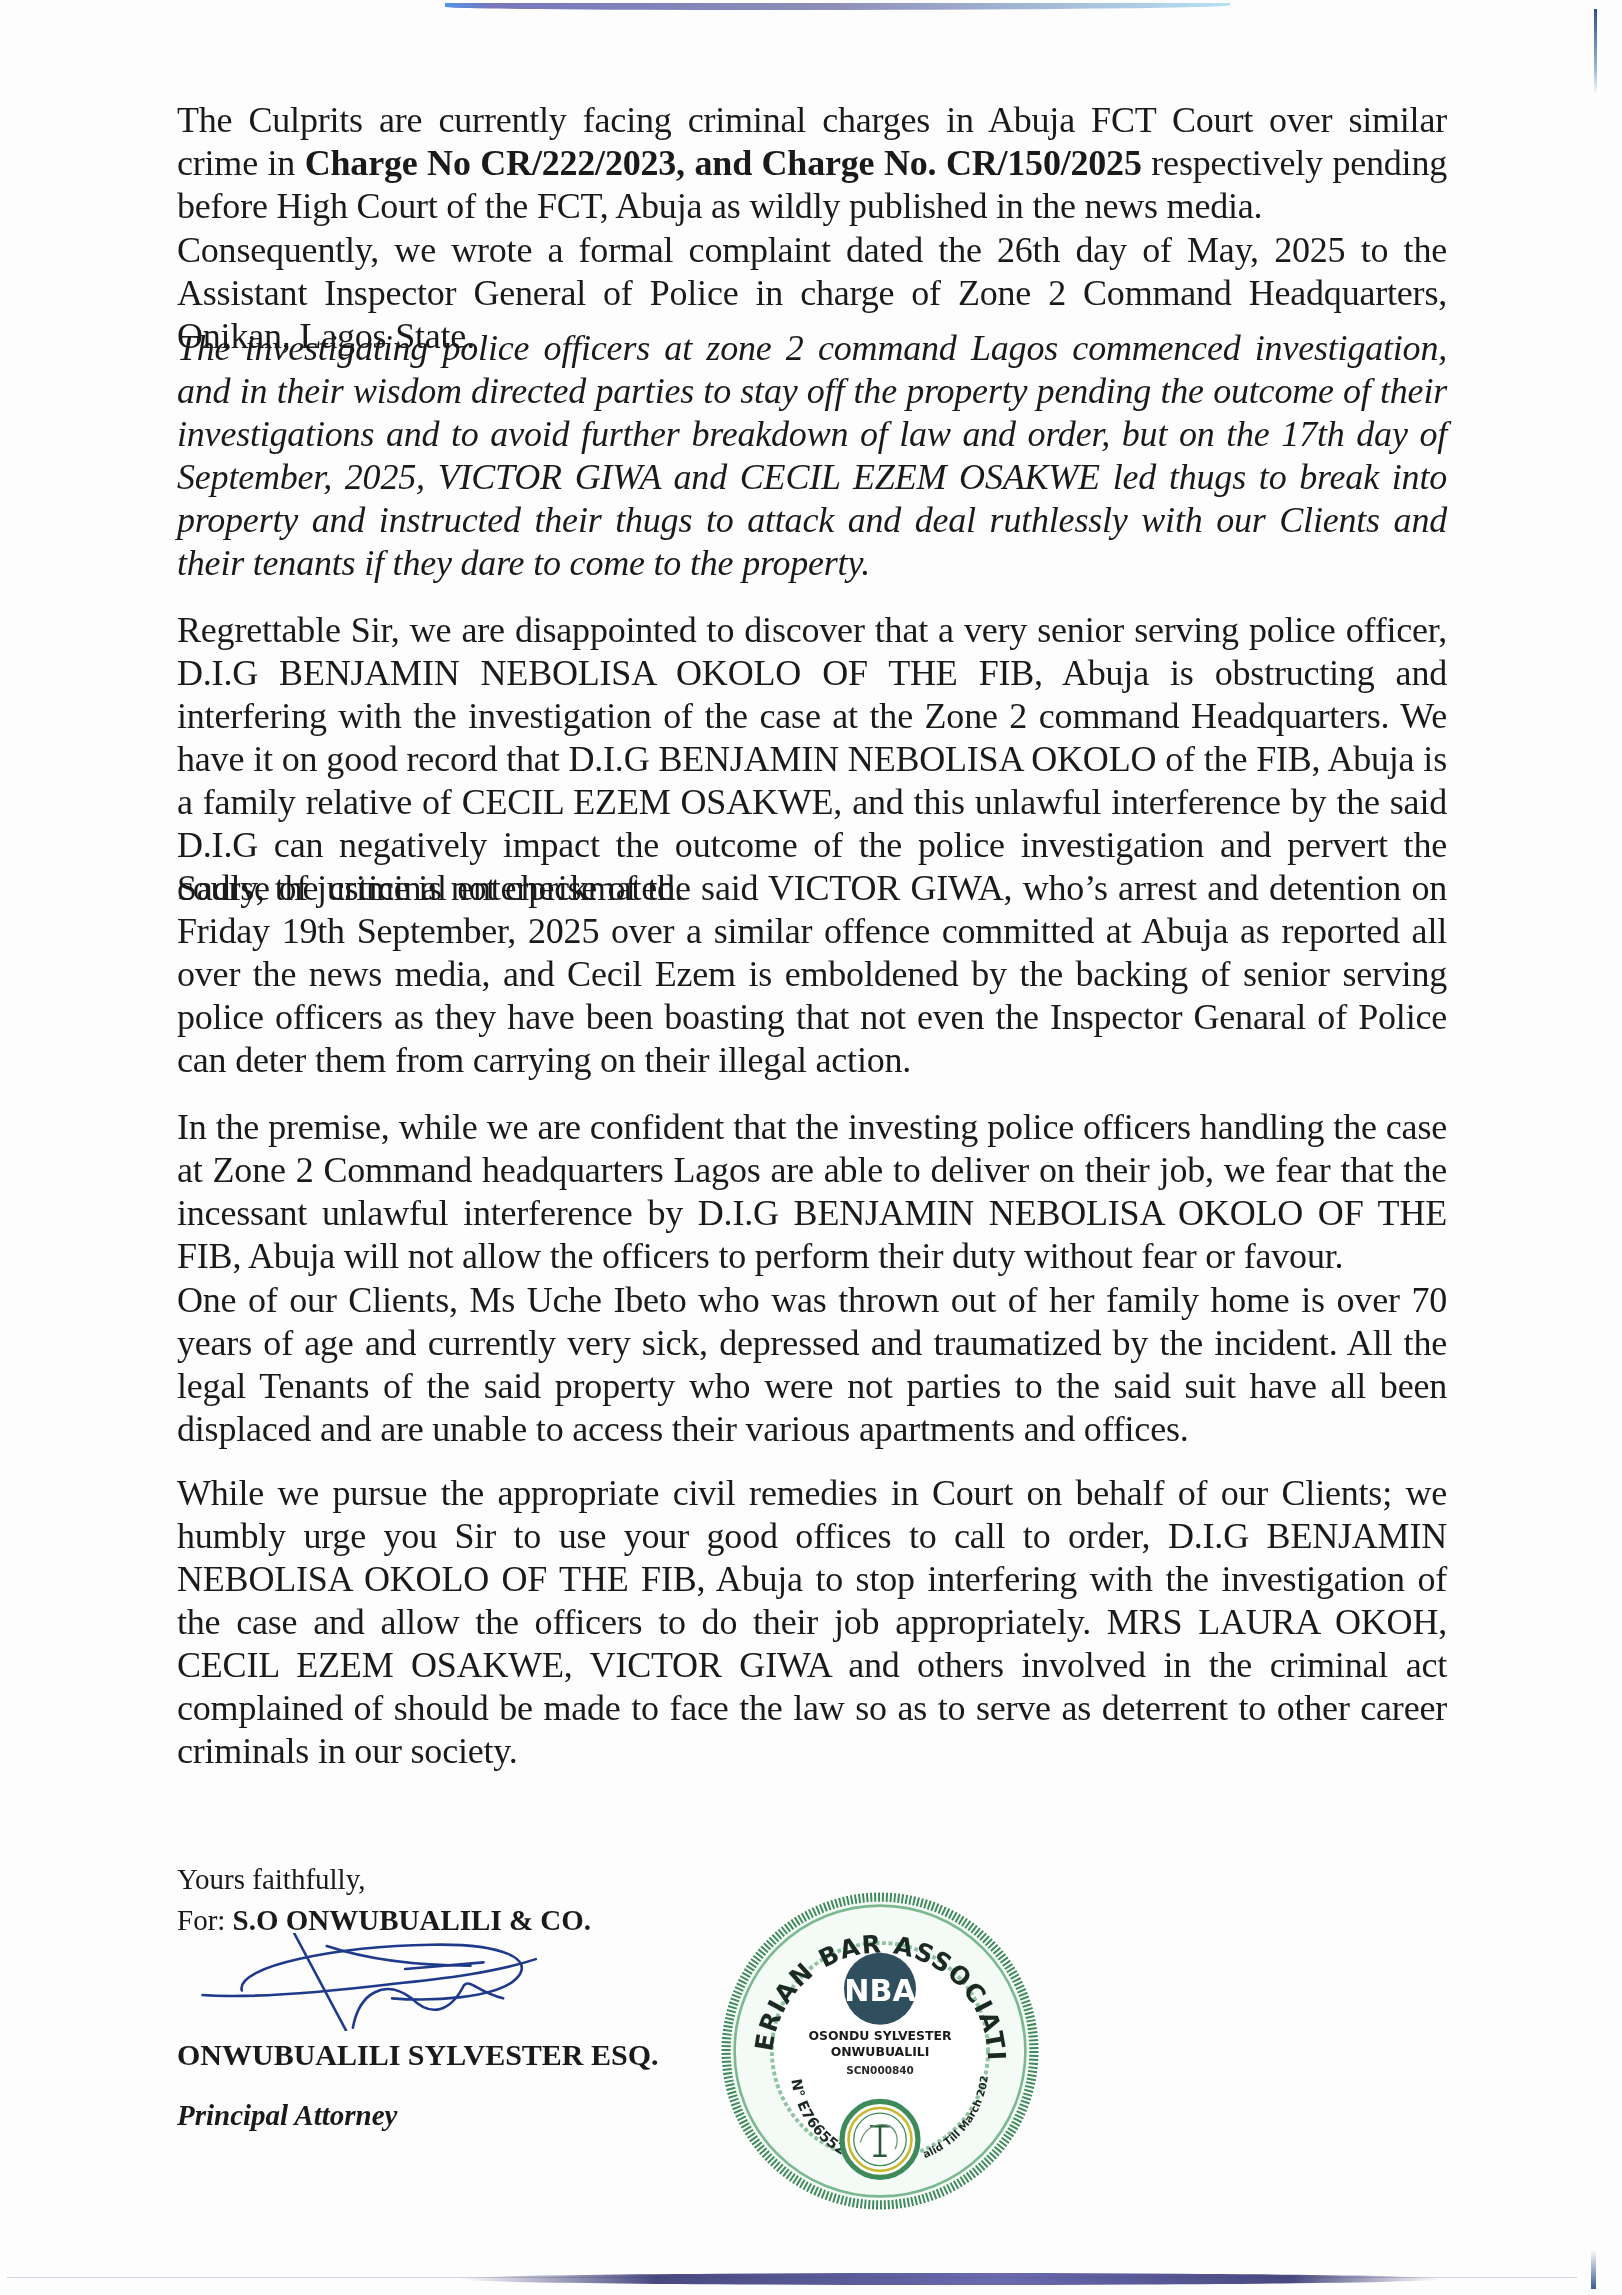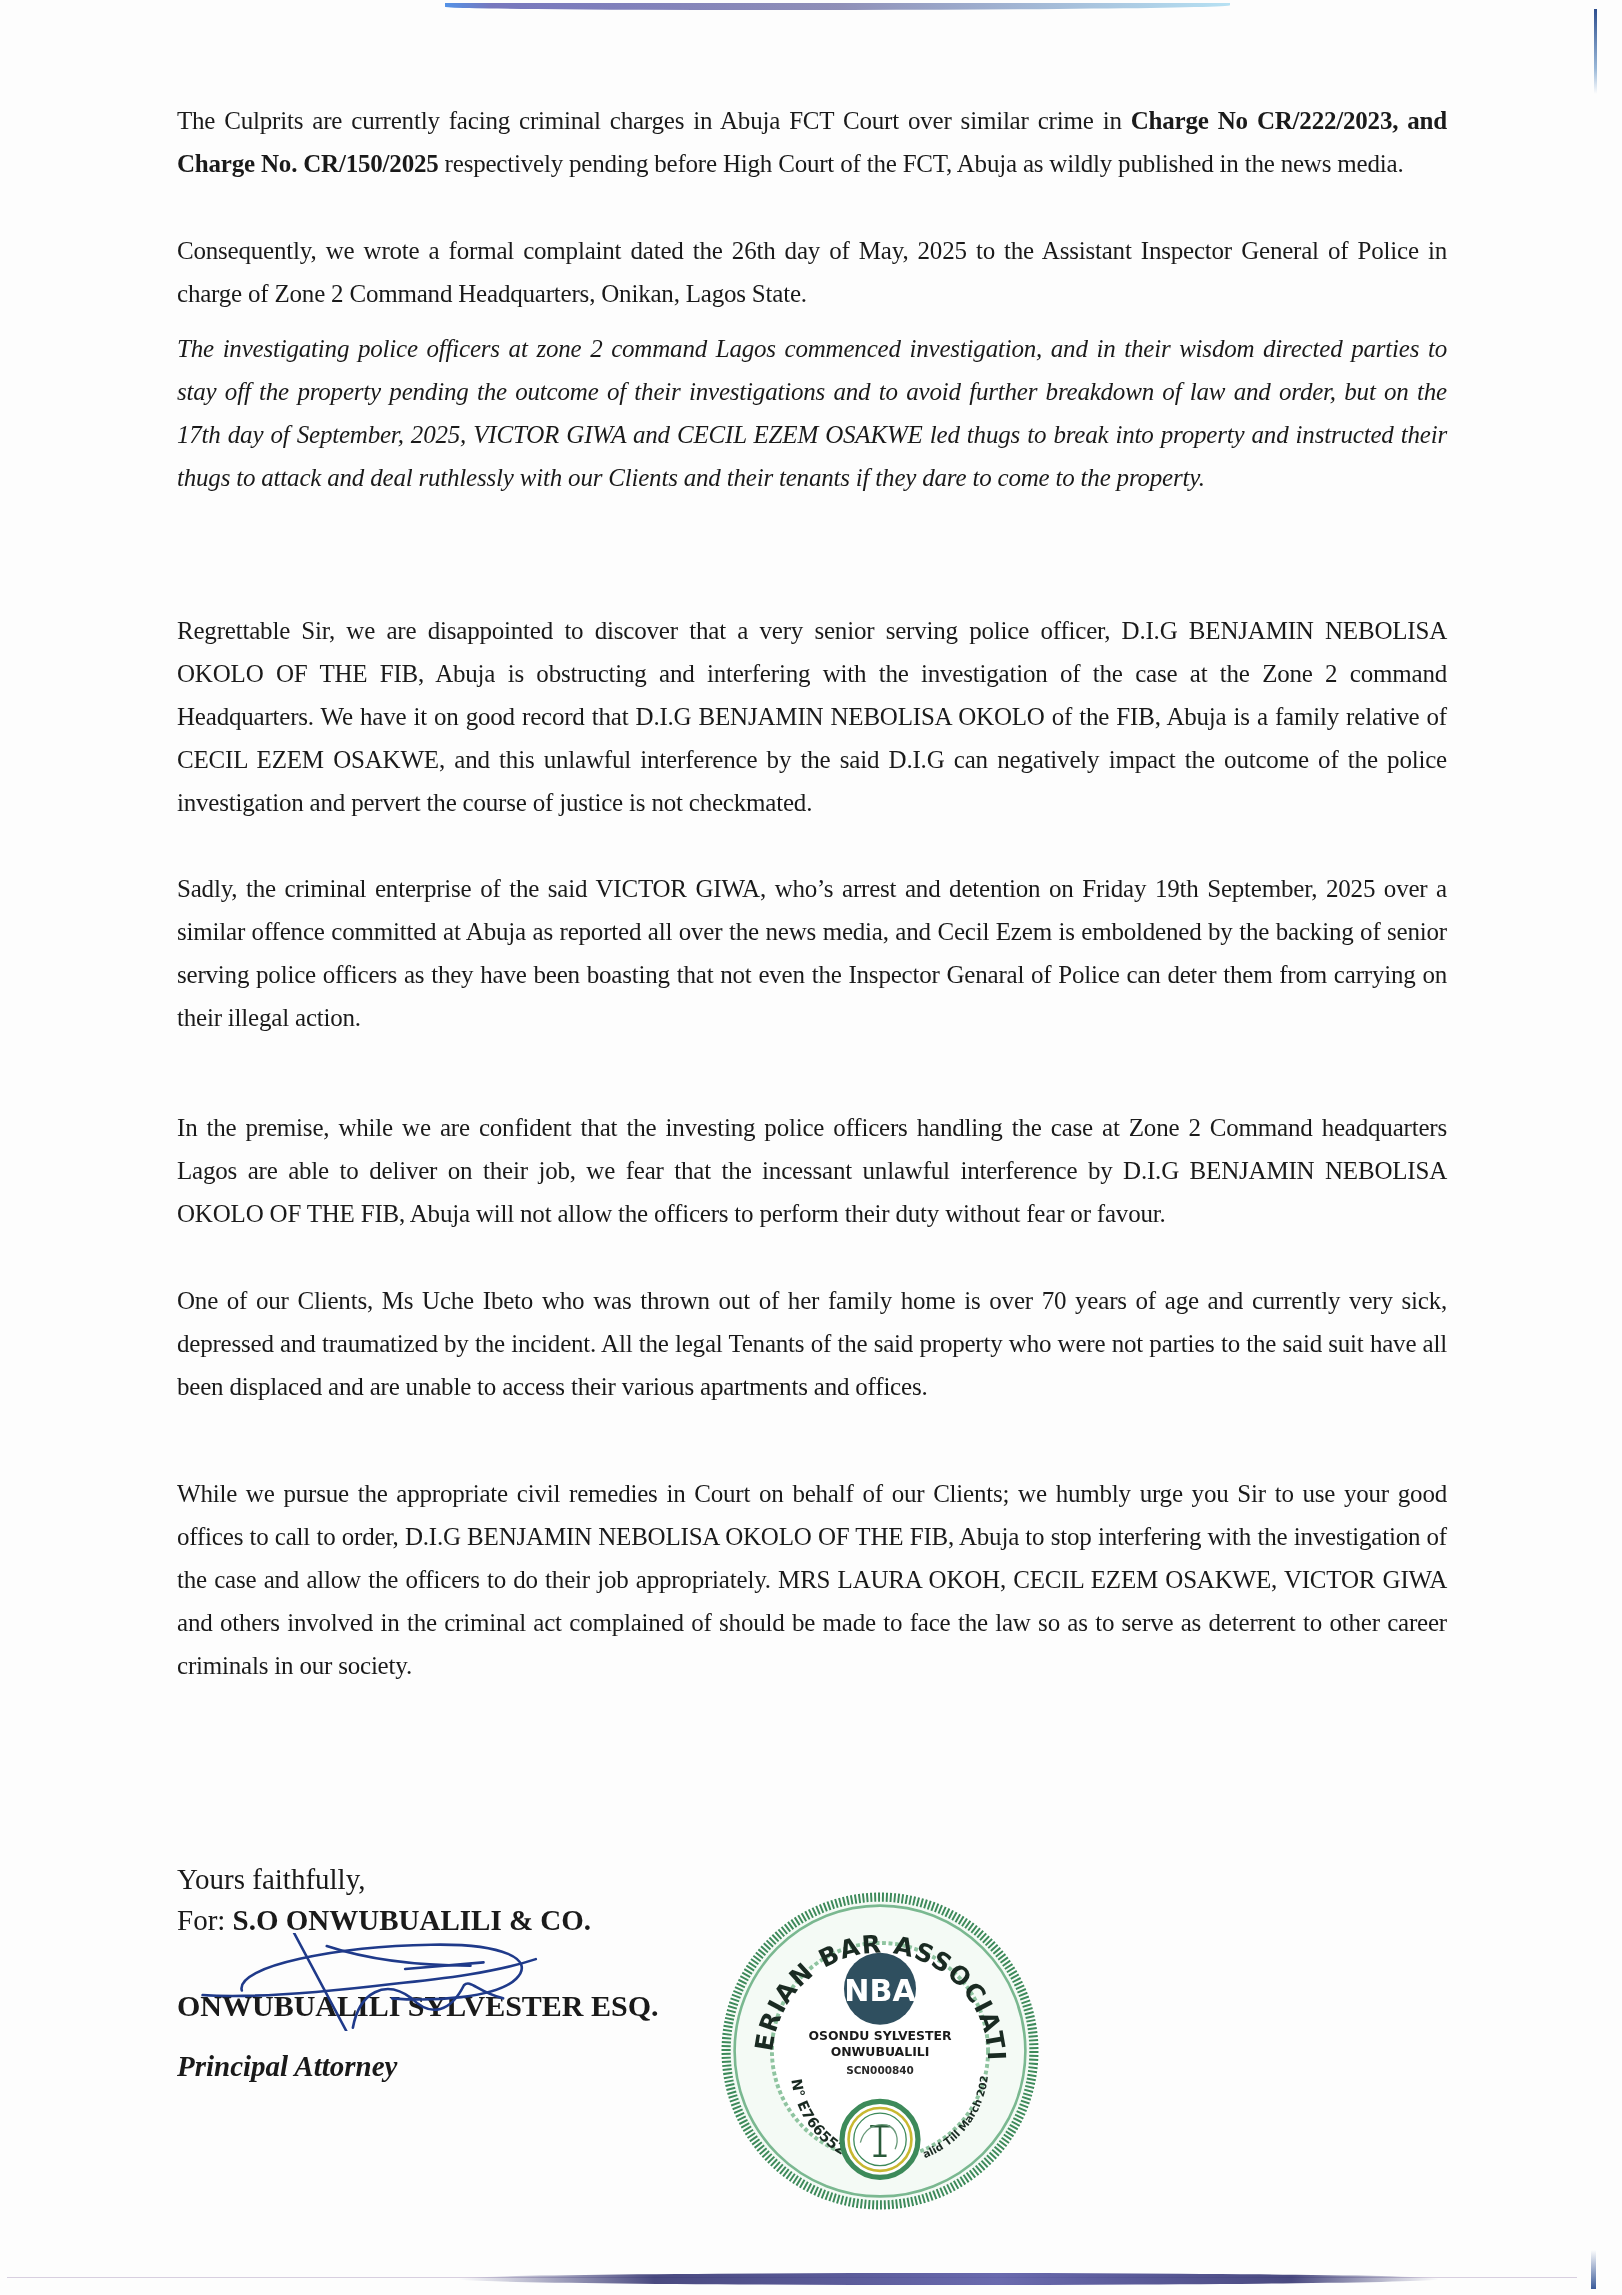--- a/index.html
+++ b/index.html
@@ -54,41 +54,41 @@
     position: absolute;
     left: 6.5px; top: 2277px;
     width: 1570px; height: 1.3px;
     background: #d8cfe0;
   }
 
   .body-text {
     position: absolute;
     left: 177px;
     width: 1270px;
-    font-size: 25px;
+    font-size: 36px;
     line-height: 43px;
     text-align: justify;
     letter-spacing: -0.2px;
   }
   .body-text p {
     margin: 0;
     text-align: justify;
   }
   .b { font-weight: bold; }
 
   .closing {
     position: absolute;
     left: 177px;
     top: 1859px;
     font-size: 29px;
     line-height: 41px;
   }
   .closing .line { display: block; white-space: nowrap; }
   .closing .sign-name {
-    margin-top: 44px;
+    margin-top: 93px;
     font-weight: bold;
     font-size: 30px;
   }
   .closing .title {
     font-style: italic;
     font-weight: bold;
     margin-top: 20px;
   }
 
   .signature {

